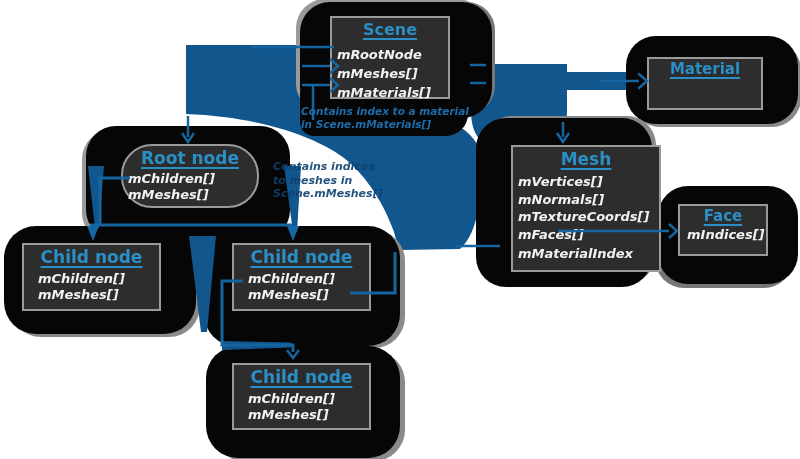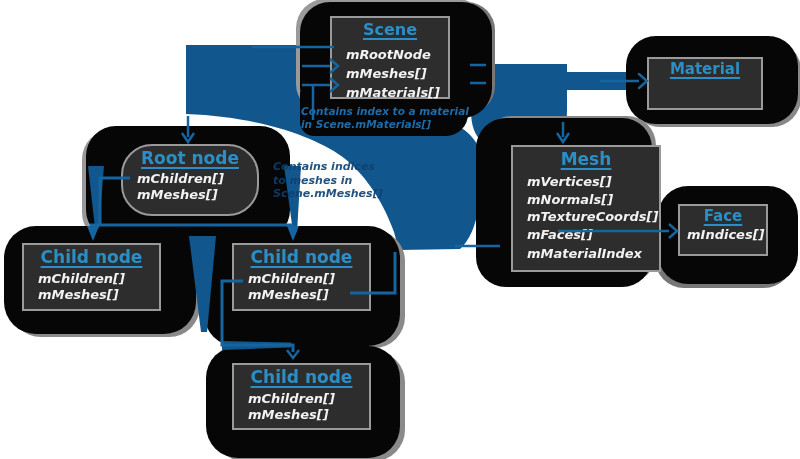--- a/index.html
+++ b/index.html
@@ -10,21 +10,21 @@
   .blob{position:absolute;background:#060606;z-index:2;}
   .over{z-index:5;}
   .panel{position:absolute;background:#2d2d2d;border:2px solid #9a9a9a;box-sizing:border-box;z-index:4;}
   .title{display:block;text-align:center;font-weight:bold;color:#2b8fc7;
          text-decoration:underline;text-decoration-thickness:2px;text-underline-offset:3px;}
   .t16{font-size:16px;margin-top:2px;}
   .t17{font-size:17px;margin-top:2px;}
   .t15{font-size:15px;margin-top:1px;}
   .fields{margin-top:6px;}
   .fld{color:#f2f2f2;font-weight:bold;font-style:italic;font-size:13px;
-       line-height:18px;padding-left:14px;white-space:nowrap;}
+       line-height:18px;padding-left:5px;white-space:nowrap;}
   .scene-p .fld{line-height:19px;}
   .mesh-p .fld{line-height:17.5px;}
   .mesh-p .fld:last-child{margin-top:2px;}
   .note{position:absolute;font-weight:bold;font-style:italic;white-space:nowrap;z-index:6;}
   .note1{left:301px;top:105px;font-size:10.5px;line-height:12.5px;color:#1e6ca9;}
   .note2{left:273px;top:160px;font-size:11px;line-height:13.5px;color:#0e4070;opacity:.9;}
 </style>
 </head>
 <body>
 
@@ -91,21 +91,21 @@
       <div class="fld">mRootNode</div>
       <div class="fld">mMeshes[]</div>
       <div class="fld">mMaterials[]</div>
     </div>
   </div>
 
   <div class="panel" style="left:647px;top:57px;width:116px;height:53px;">
     <span class="title t15">Material</span>
   </div>
 
-  <div class="panel" style="left:121px;top:144px;width:138px;height:72px;border-radius:31px;">
+  <div class="panel" style="left:121px;top:144px;width:138px;height:64px;border-radius:31px;">
     <span class="title t17">Root node</span>
     <div class="fields" style="margin-top:3px;">
       <div class="fld" style="line-height:16px;">mChildren[]</div>
       <div class="fld" style="line-height:16px;">mMeshes[]</div>
     </div>
   </div>
 
   <div class="panel mesh-p" style="left:511px;top:145px;width:150px;height:127px;">
     <span class="title t17">Mesh</span>
     <div class="fields" style="margin-top:4px;">

